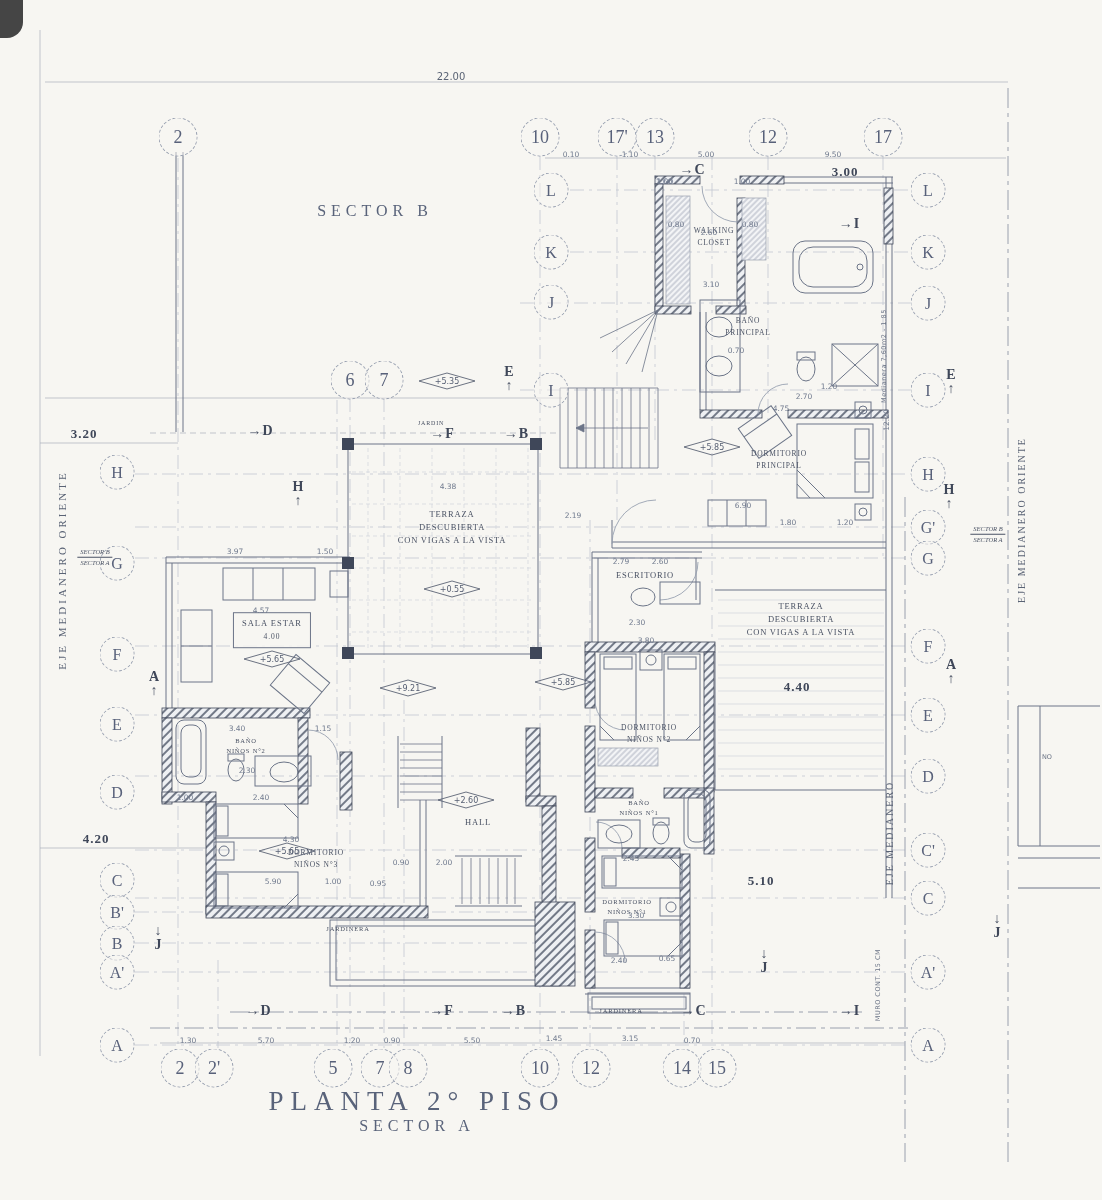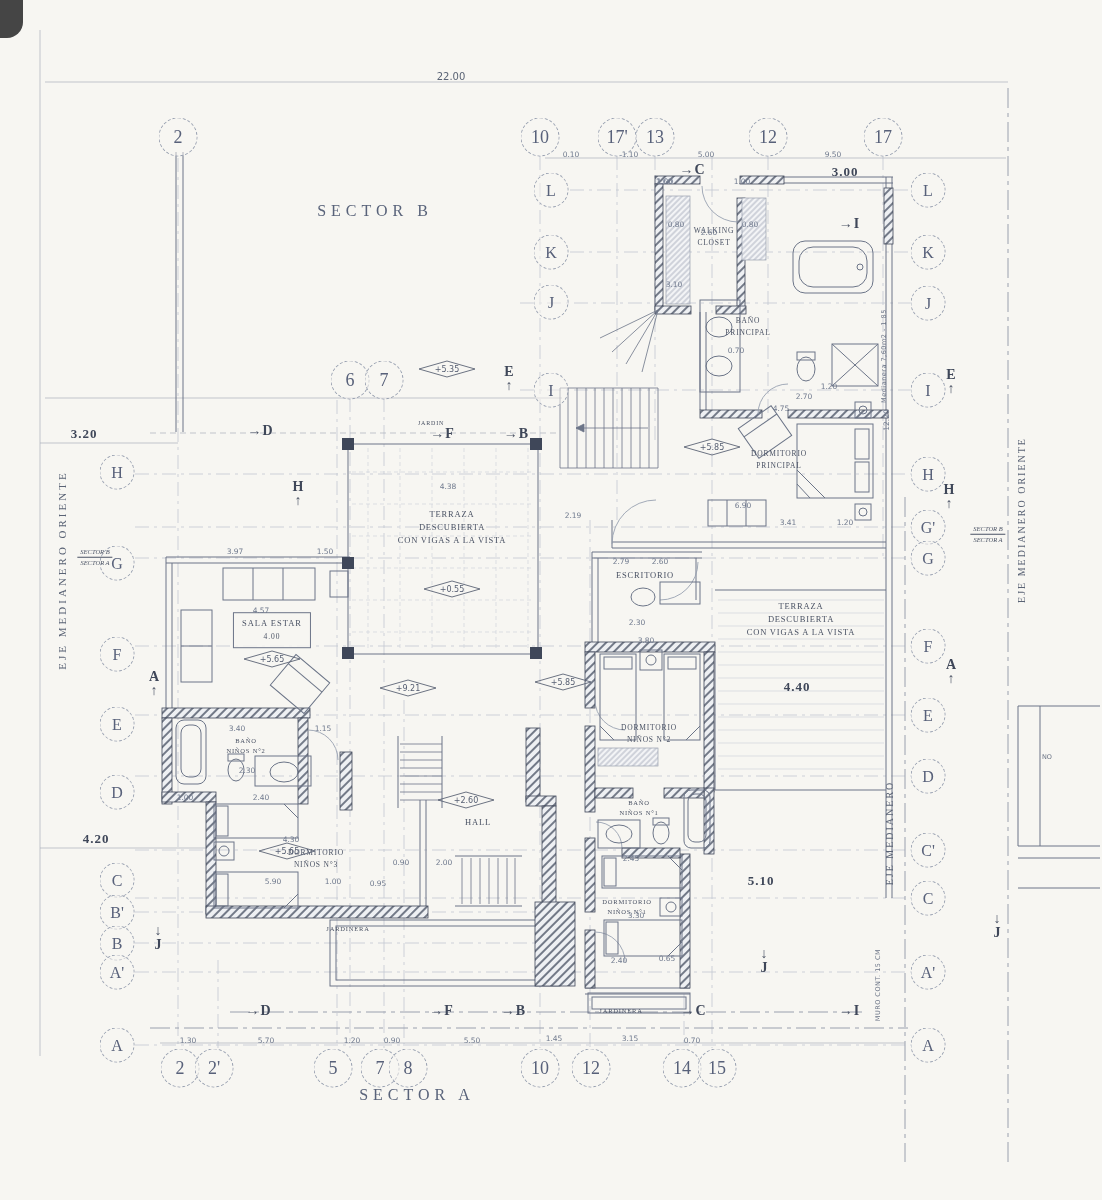--- a/index.html
+++ b/index.html
@@ -239,20 +239,21 @@
         <path d="M284,908L298,894"></path>
       <rect x="214" y="842" width="20" height="18"></rect>
         <circle cx="224" cy="851" r="5"></circle>
     </g>
   </svg>
 
   <div class="title" style="left:375px;top:202px">
     <div class="t2">SECTOR B</div>
   </div>
   <div class="title" style="left:417px;top:1086px">
+    <div class="t1">PLANTA 2° PISO</div>
     <div class="t2">SECTOR A</div>
   </div>
 
   <div class="bub n" style="left:178px;top:137px">2</div>
   <div class="bub n" style="left:540px;top:137px">10</div>
   <div class="bub n" style="left:617px;top:137px">17'</div>
   <div class="bub n" style="left:655px;top:137px">13</div>
   <div class="bub n" style="left:768px;top:137px">12</div>
   <div class="bub n" style="left:883px;top:137px">17</div>
 
@@ -325,21 +326,21 @@
 NIÑOS N°1</div>
   <div class="room" style="left:316px;top:859px">DORMITORIO
 NIÑOS N°3</div>
   <div class="room" style="left:246px;top:746px;font-size:6.5px">BAÑO
 NIÑOS N°2</div>
   <div class="room lg" style="left:478px;top:823px">HALL</div>
   <div class="room" style="left:348px;top:929px;font-size:6.5px">JARDINERA</div>
   <div class="room" style="left:621px;top:1011px;font-size:6.5px">JARDINERA</div>
   <div class="room" style="left:431px;top:424px;font-size:6px">JARDIN</div>
 
-  <div class="elev" style="left:447px;top:369px">
+  <div class="elev" style="left:447px;top:381px">
       <svg width="60" height="18">
         <polygon points="30,1 58,9 30,17 2,9" fill="none" stroke="#5b6375" stroke-width=".9"></polygon>
       </svg>
       <span>+5.35</span>
     </div>
   <div class="elev" style="left:712px;top:447px">
       <svg width="60" height="18">
         <polygon points="30,1 58,9 30,17 2,9" fill="none" stroke="#5b6375" stroke-width=".9"></polygon>
       </svg>
       <span>+5.85</span>
@@ -463,26 +464,26 @@
   <div class="dim" style="left:630px;top:154px">1.10</div>
   <div class="dim" style="left:706px;top:154px">5.00</div>
   <div class="dim" style="left:833px;top:154px">9.50</div>
   <div class="dim big" style="left:845px;top:172px">3.00</div>
   <div class="dim" style="left:665px;top:181px">1.00</div>
   <div class="dim" style="left:664px;top:181px">1.60</div>
   <div class="dim" style="left:742px;top:181px">1.00</div>
   <div class="dim" style="left:676px;top:224px">0.80</div>
   <div class="dim" style="left:750px;top:224px">0.80</div>
   <div class="dim" style="left:709px;top:232px">2.60</div>
-  <div class="dim" style="left:674px;top:284px">3.10</div>
+  <div class="dim" style="left:711px;top:284px">3.10</div>
   <div class="dim" style="left:736px;top:350px">0.70</div>
   <div class="dim" style="left:829px;top:386px">1.20</div>
   <div class="dim" style="left:804px;top:396px">2.70</div>
   <div class="dim" style="left:781px;top:408px">4.75</div>
-  <div class="dim" style="left:788px;top:522px">3.41</div>
+  <div class="dim" style="left:788px;top:522px">1.80</div>
   <div class="dim" style="left:845px;top:522px">1.20</div>
   <div class="dim" style="left:743px;top:505px">6.90</div>
   <div class="dim" style="left:573px;top:515px">2.19</div>
   <div class="dim" style="left:621px;top:561px">2.79</div>
   <div class="dim" style="left:660px;top:561px">2.60</div>
   <div class="dim" style="left:637px;top:622px">2.30</div>
   <div class="dim" style="left:646px;top:640px">3.80</div>
   <div class="dim big" style="left:797px;top:687px">4.40</div>
   <div class="dim" style="left:237px;top:728px">3.40</div>
   <div class="dim" style="left:323px;top:728px">1.15</div>

